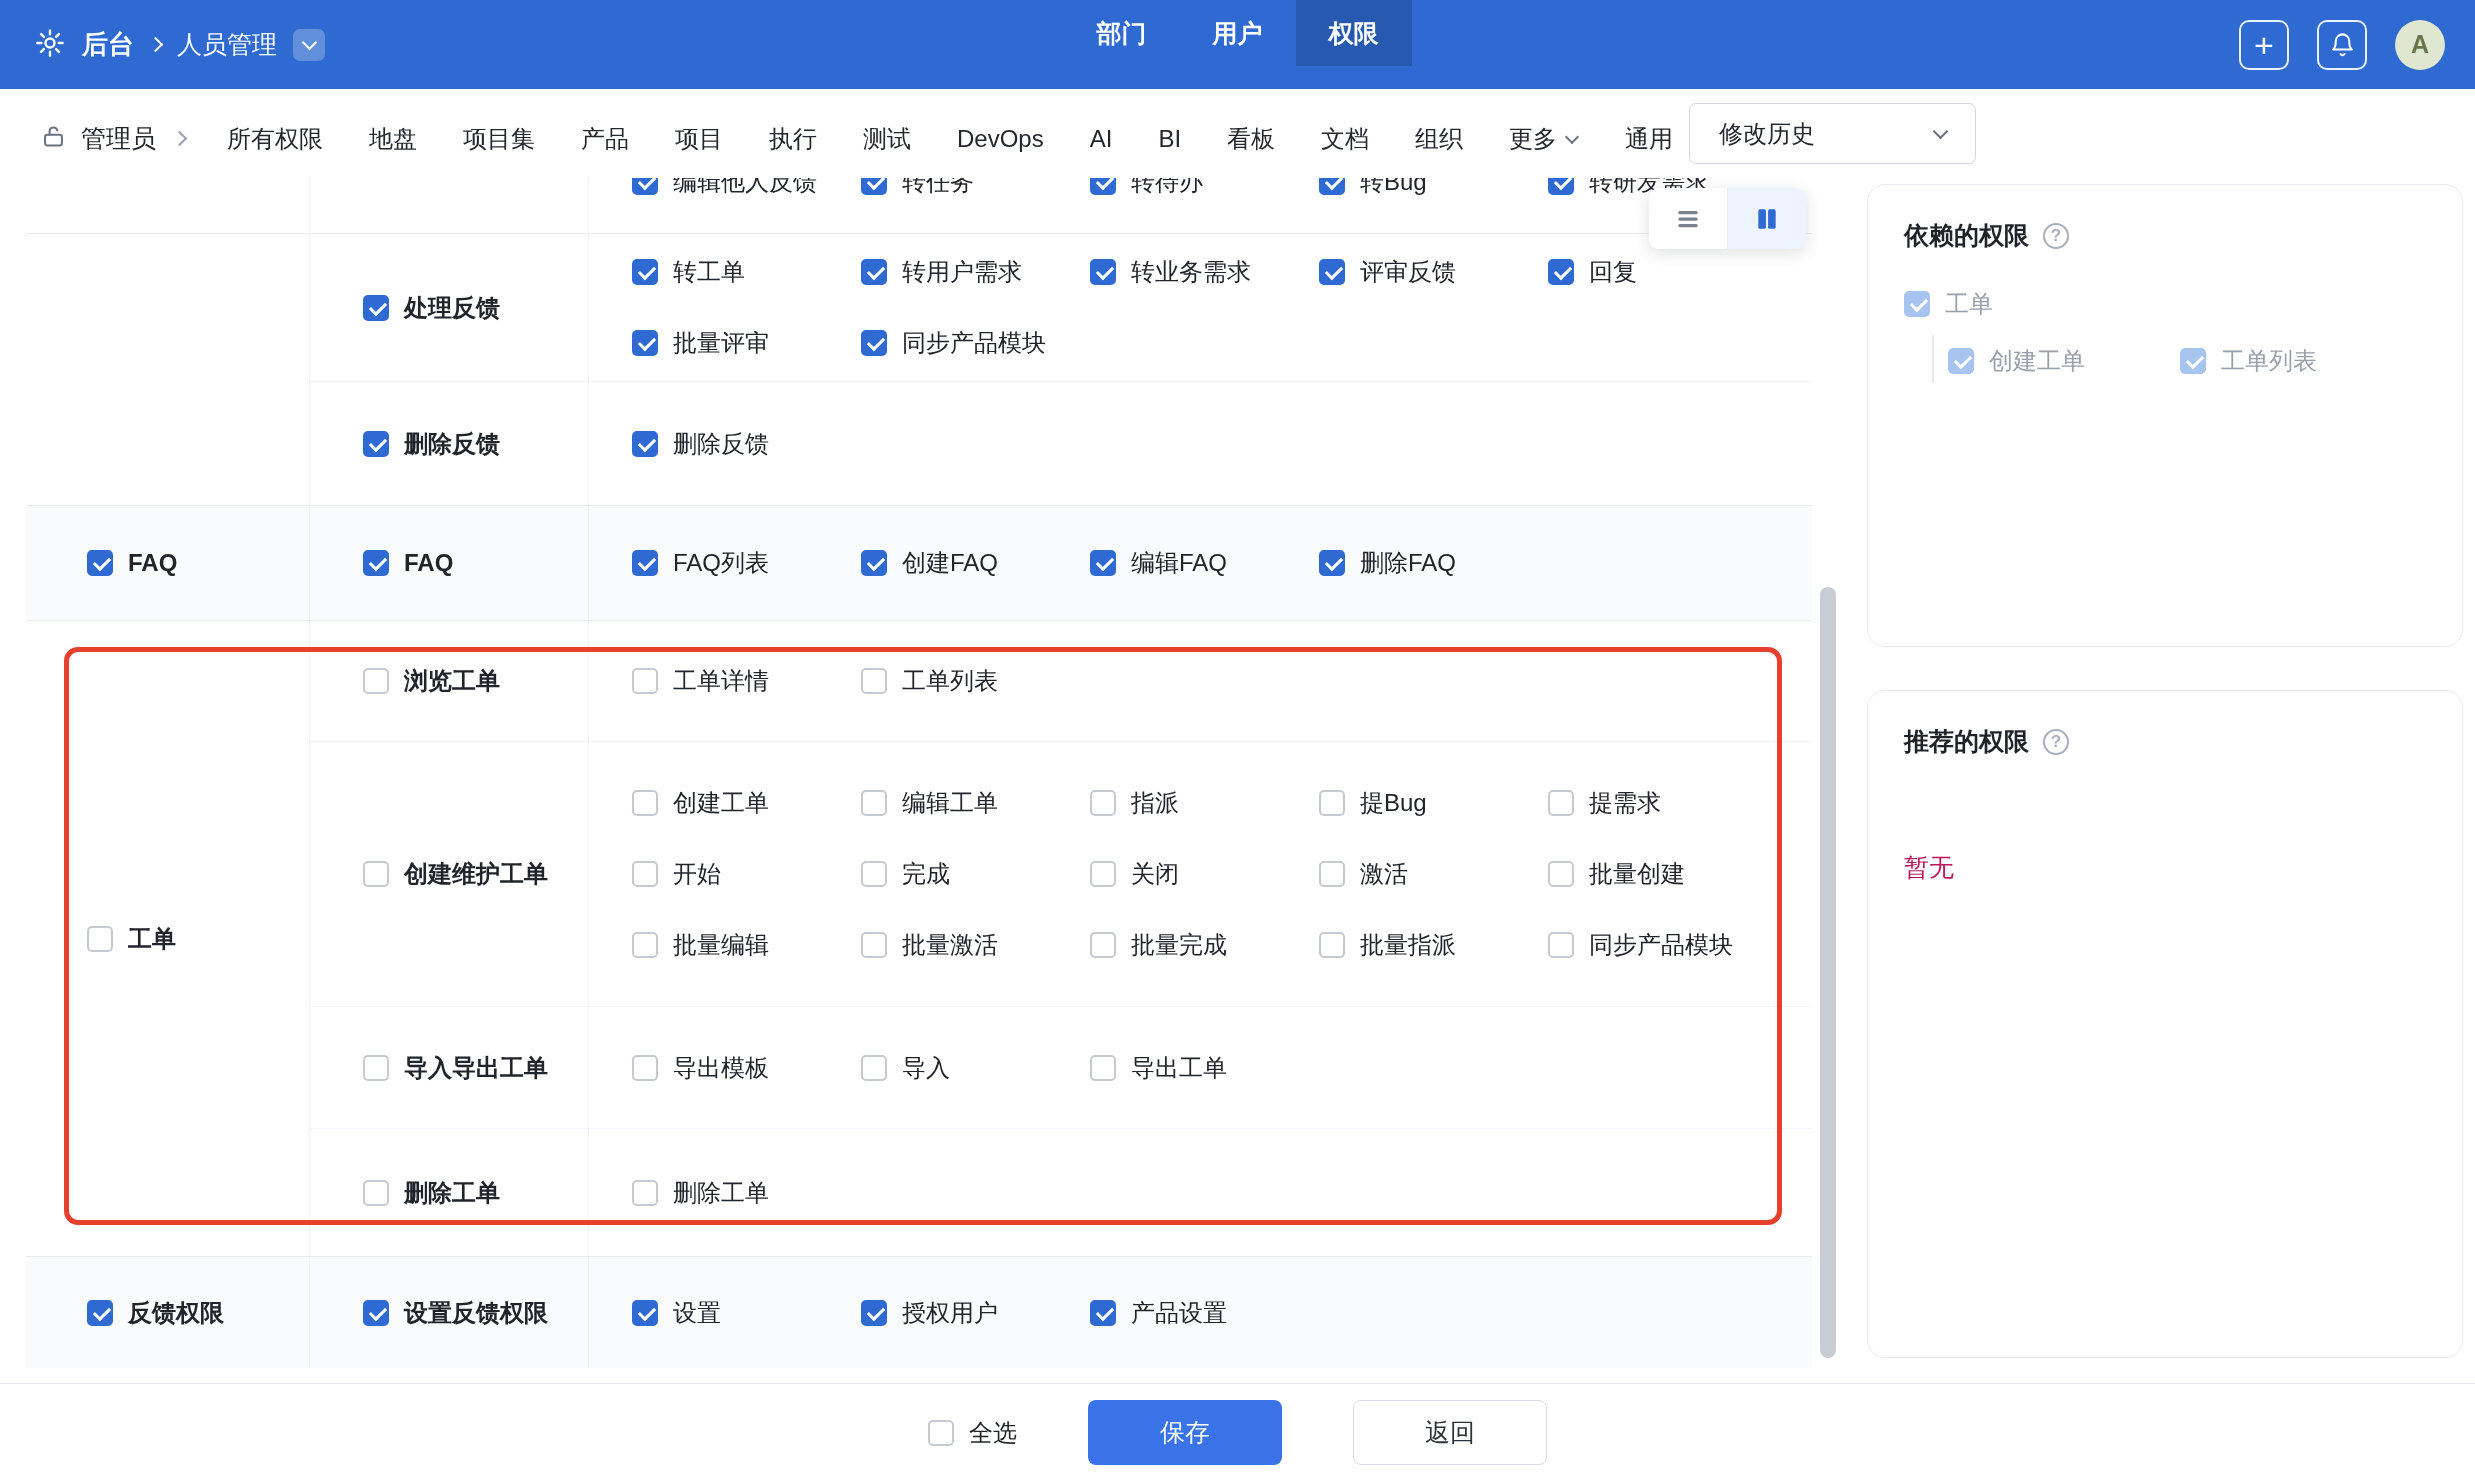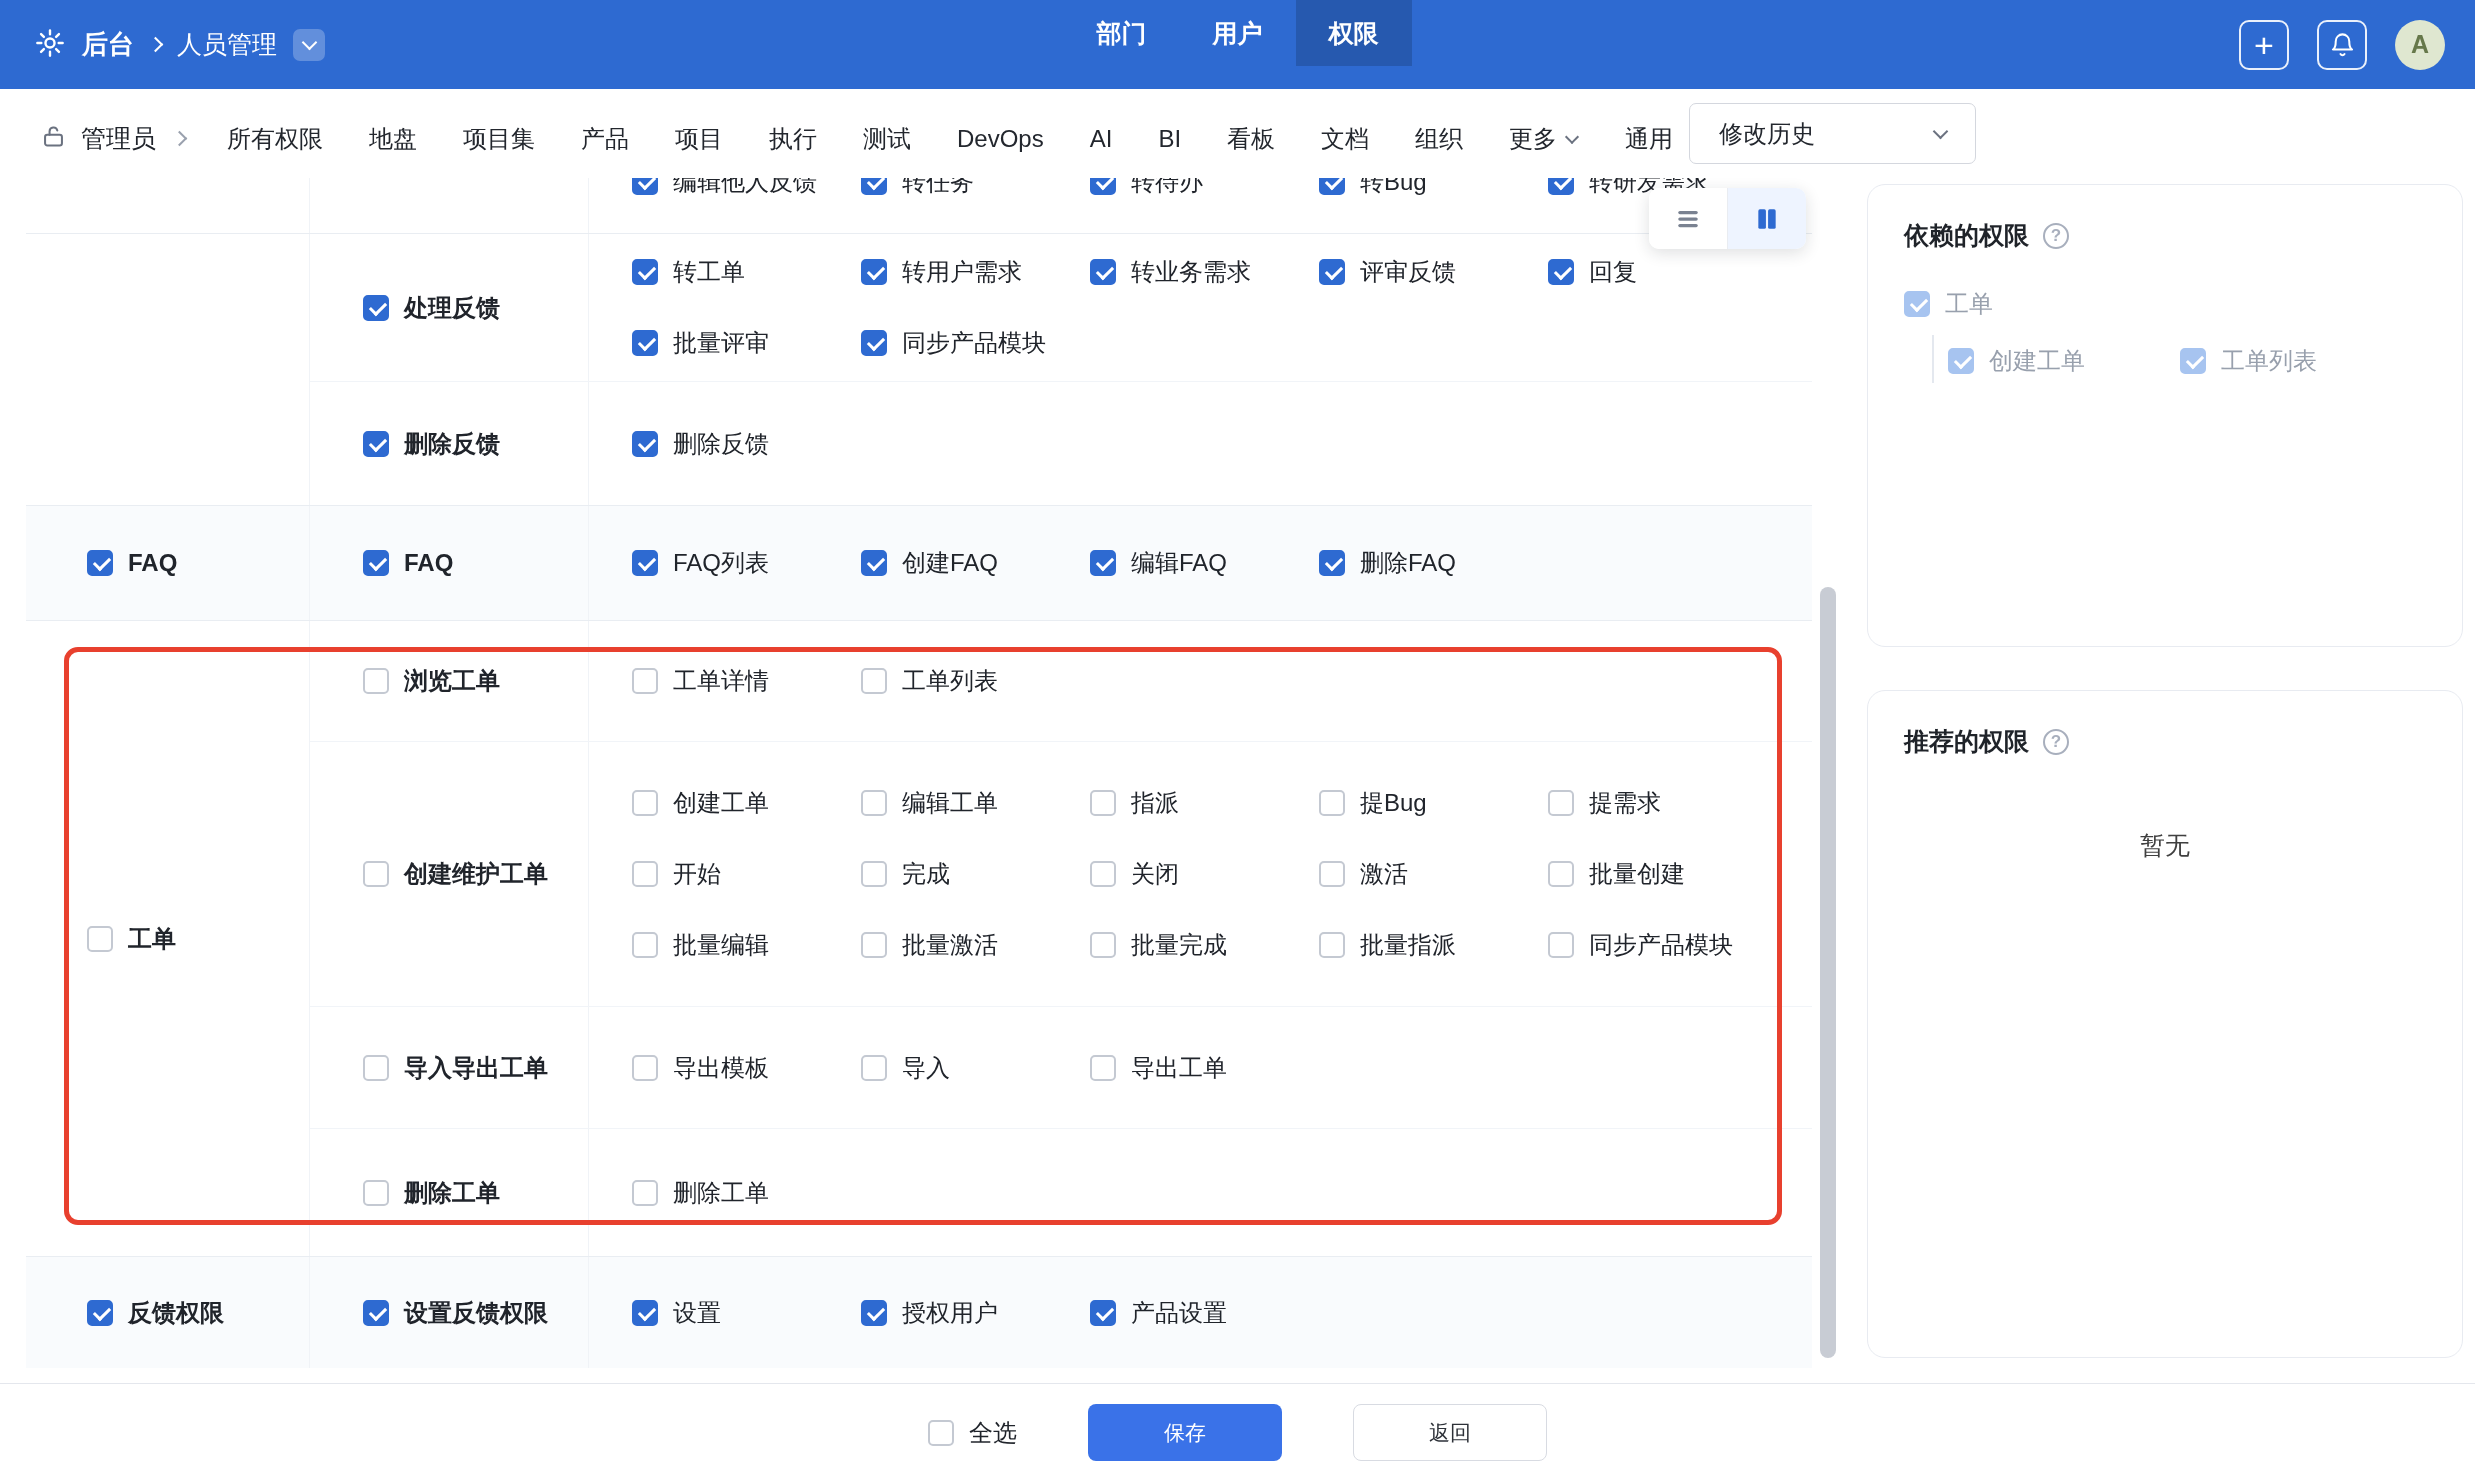--- a/index.html
+++ b/index.html
@@ -75,26 +75,26 @@
   .panel{position:absolute;left:1867px;width:596px;box-sizing:border-box;background:#fff;border:1px solid #e8ebf1;border-radius:18px;padding:34px 36px}
   .panel.p1{top:6px;height:463px}
   .panel.p2{top:512px;height:668px}
   .panel-title-row{display:flex;align-items:center;gap:14px}
   .pt{font-size:25px;font-weight:700;color:#1f2329}
   .help{width:26px;height:26px;border-radius:50%;border:2px solid #a8afbd;color:#a8afbd;font-size:17px;font-weight:700;
         display:inline-flex;align-items:center;justify-content:center;box-sizing:border-box}
   .tree{margin-top:36px}
   .dimtext{color:#98a0ad}
   .tree-children{display:flex;gap:95px;margin:14px 0 0 28px;border-left:2px solid #e4e8ef;padding:10px 0 6px 14px}
-  .empty-text{color:#404040;font-size:25px;text-align:center;margin-top:71px}
+  .empty-text{color:#be185d;font-size:25px;text-align:left;margin-top:93px}
 
   
   .footer{position:absolute;left:0;top:1383px;width:2475px;height:98px;background:#fff;border-top:1px solid #e4e7ed;
           box-sizing:border-box;display:flex;align-items:center;justify-content:center;gap:71px}
-  .btn{height:57px;width:194px;border-radius:8px;font-size:21px;display:flex;align-items:center;justify-content:center;border:none}
+  .btn{height:65px;width:194px;border-radius:8px;font-size:25px;display:flex;align-items:center;justify-content:center;border:none}
   .btn.primary{background:#3a72e8;color:#fff}
   .btn.ghost{background:#fff;color:#2d3138;border:1px solid #d8dbe2}
 </style>
 </head>
 <body>
 
 <header class="topbar" data-interactable="false">
   <div class="tb-left" data-interactable="false">
     <span data-interactable="true">
       <svg width="32" height="32" viewBox="0 0 24 24">

